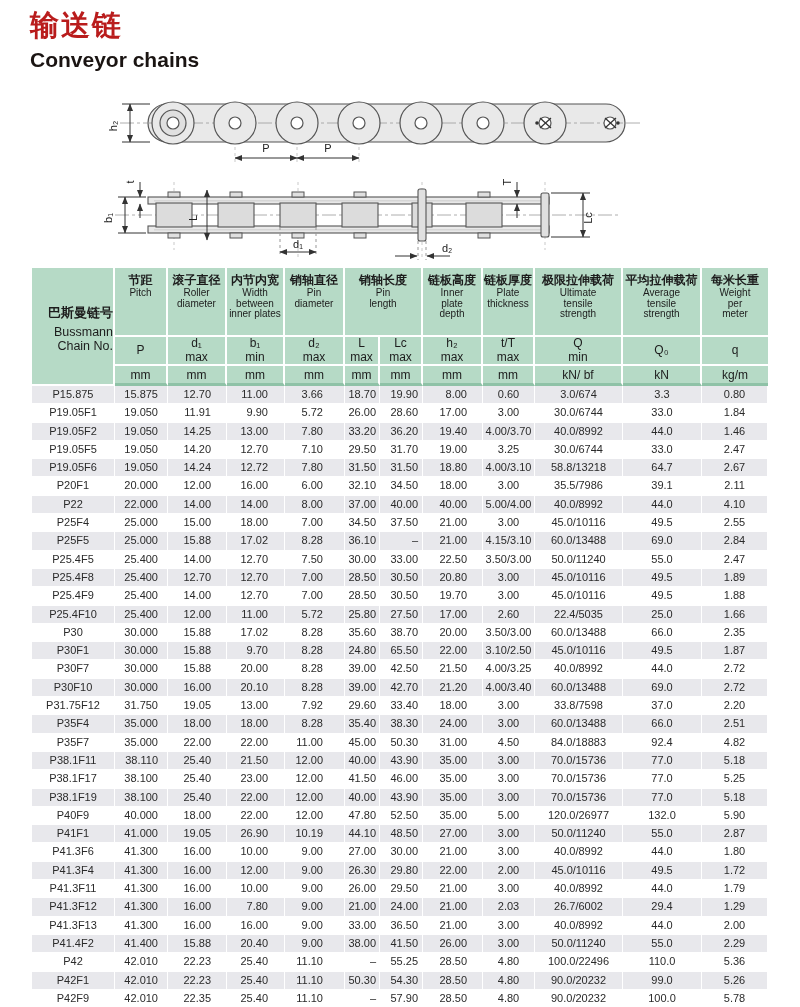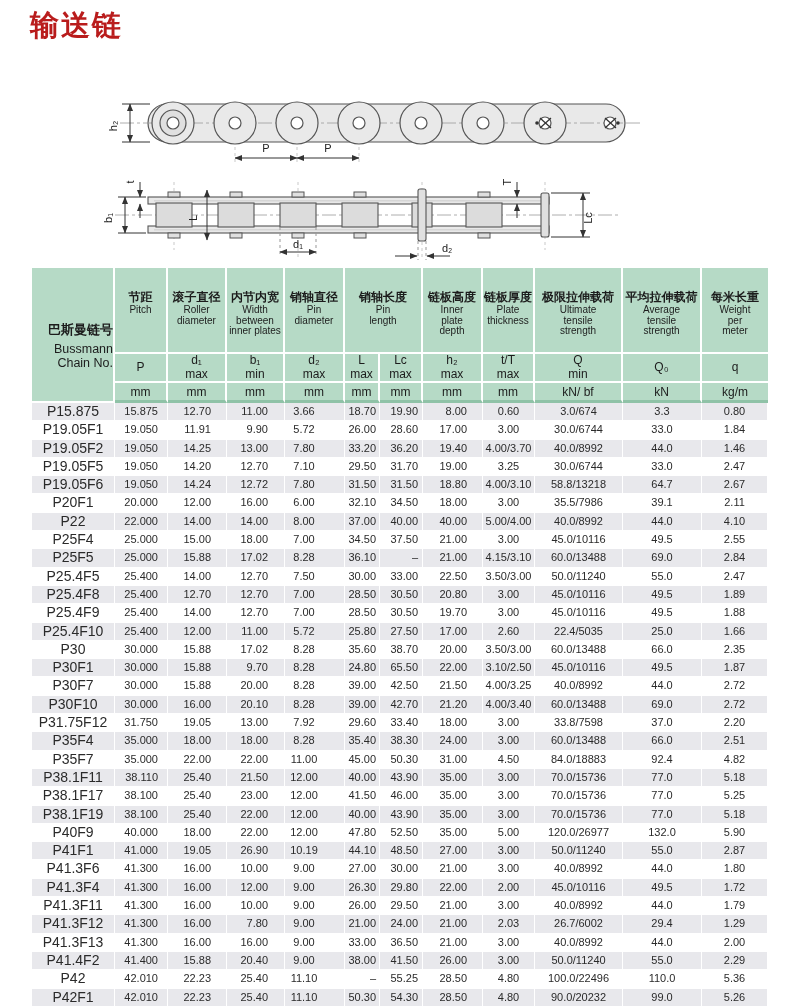--- a/index.html
+++ b/index.html
@@ -20,54 +20,55 @@
   .spec-table{
     position:absolute;left:32px;top:268px;
     width:736px;border-collapse:separate;border-spacing:0;table-layout:fixed;
     font-size:11px;
   }
   .spec-table th{
     background:#b6dac6;font-weight:normal;vertical-align:middle;
     border-right:2px solid #ffffff;padding:0;
   }
   .spec-table th:last-child{border-right:none;}
-  .row-titles th{height:62px;vertical-align:top;padding-top:22px;border-bottom:2px solid #ffffff;}
+  .row-titles th{height:62px;vertical-align:top;padding-top:5px;border-bottom:2px solid #ffffff;}
   .row-symbols th{height:27px;border-bottom:2px solid #ffffff;}
   .row-units th{height:17px;border-bottom:3px solid #8fc2a7;}
   .chain-th{vertical-align:middle !important;text-align:right;padding-left:10px !important;}
   .chain-th .zh{font-weight:bold;font-size:13px;margin-bottom:3px;}
   .chain-th .en{font-size:12.5px;line-height:1.15;}
   .g-zh{font-weight:bold;font-size:12px;text-align:center;line-height:1.2;}
   .g-en{font-size:10px;text-align:center;line-height:1.05;white-space:pre-line;margin-top:1px;}
   .sym{font-weight:bold;font-size:12px;text-align:center;line-height:1.1;white-space:pre-line;}
   .unit{font-weight:bold;font-size:12px;text-align:center;}
 
   .spec-table td{
     height:17.3px;line-height:17.3px;padding:0;text-align:center;
     border-bottom:1px solid #ffffff;border-right:1px solid #ffffff;
     color:#2a2a2a;white-space:nowrap;overflow:hidden;
   }
   .spec-table tbody tr:nth-child(odd) td{background:#e8e8ec;}
   .spec-table tbody tr:nth-child(even) td{background:#ffffff;}
-  td.c0{font-size:14px;}
+  td.c0{font-size:11px;}
   td.c1{text-align:right;padding-right:9px;}
   td.c2{text-align:right;padding-right:15px;}
   td.c3{text-align:right;padding-right:16px;}
-  td.c4{padding-right:21px;}
+  td.c4{text-align:right;padding-right:21px;}
   td.c5{text-align:right;padding-right:3px;}
   td.c6{text-align:right;padding-right:4px;}
   td.c7{text-align:right;padding-right:15px;}
 
   svg text{font-family:"Liberation Sans","DejaVu Sans",sans-serif;font-size:11px;fill:#222;}
 </style>
 </head>
 <body>
 
 <div class="title-block">
   <div class="title-zh">输送链</div>
+  <div class="title-en">Conveyor chains</div>
 </div>
 
 <svg id="side-view" class="diagram" width="580" height="86" viewBox="0 0 580 86">
   <defs>
     <marker id="ah" markerWidth="8" markerHeight="7" refX="7" refY="3" orient="auto" markerUnits="userSpaceOnUse">
         <path d="M0,0 L7.5,3 L0,6 Z" fill="#333"></path>
       </marker>
     <marker id="ahs" markerWidth="8" markerHeight="7" refX="0.5" refY="3" orient="auto" markerUnits="userSpaceOnUse">
         <path d="M7.5,0 L0,3 L7.5,6 Z" fill="#333"></path>
       </marker>

